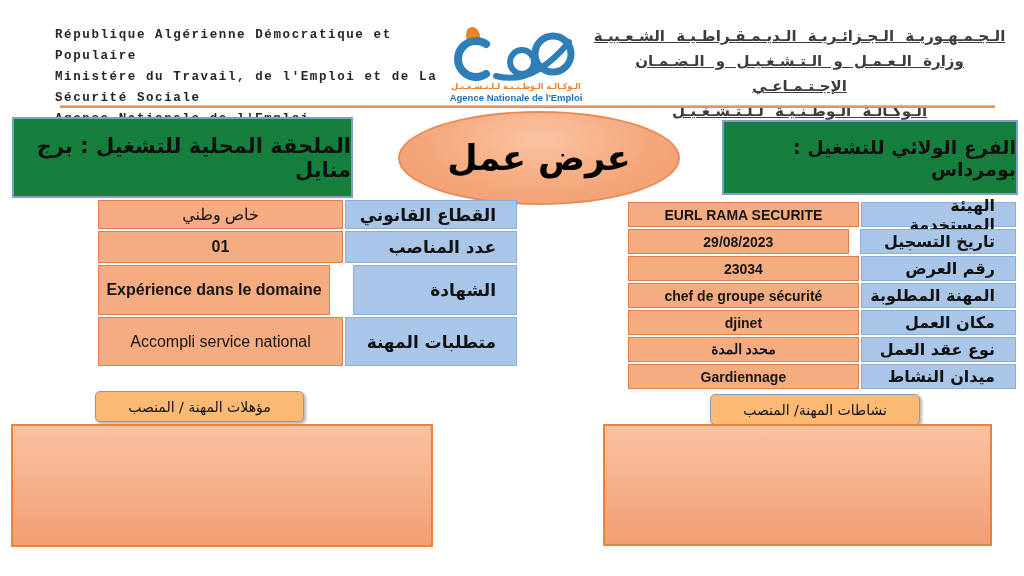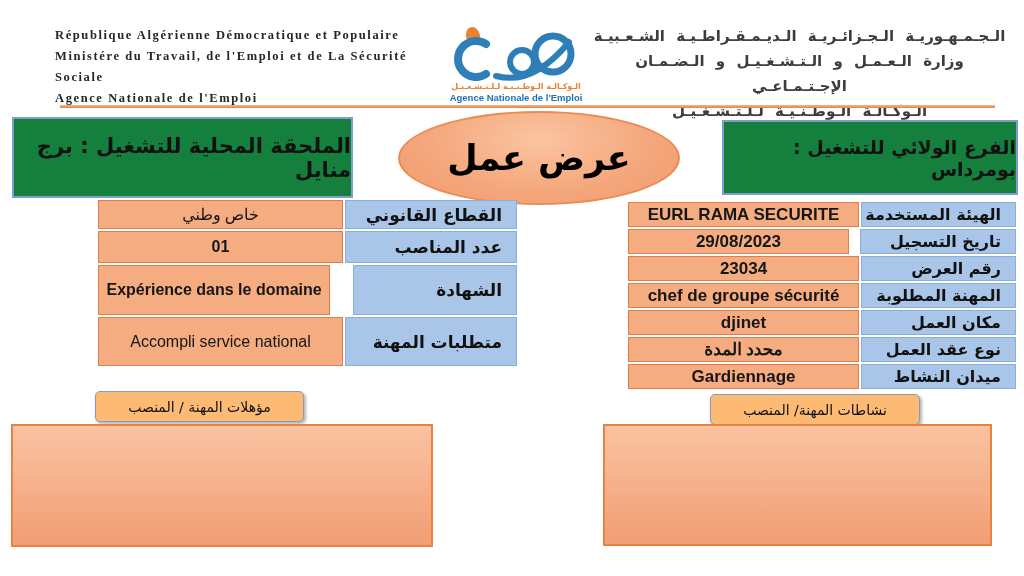--- a/index.html
+++ b/index.html
@@ -2,25 +2,25 @@
 <html><head>
 <meta charset="utf-8">
 <style>
   html,body{margin:0;padding:0;}
   body{width:1024px;height:576px;overflow:hidden;background:#ffffff;
        font-family:"DejaVu Sans",sans-serif;position:relative;}
   .abs{position:absolute;}
 
   
   .hdr-fr{left:55px;top:25px;width:390px;
-    font-family:Liberation Serif, serif;font-weight:bold;
+    font-family:Liberation Mono, monospace;font-weight:bold;
     font-size:12.5px;letter-spacing:1.6px;line-height:21px;color:#262626;}
   .hdr-ar{right:12px;top:24px;width:425px;direction:rtl;text-align:justify;
     font-weight:bold;font-size:15px;line-height:25px;color:#3d3d3d;word-spacing:6px;}
-  .hdr-ar div{text-align:center;}
+  .hdr-ar div{text-align:center;text-decoration:underline;}
   .logo{left:440px;top:20px;width:152px;text-align:center;}
   .logo svg{display:block;margin:0 auto;}
   .logo-ar{font-size:8px;color:#E8842E;font-weight:bold;direction:rtl;line-height:10px;}
   .logo-fr{font-size:9.5px;color:#1F6FB5;font-weight:bold;font-family:"Liberation Sans",sans-serif;line-height:12px;}
   .divider{left:60px;top:105px;width:935px;height:3px;
     background:linear-gradient(180deg,#F6B88D 0%,#E87F3C 100%);}
 
   
   .bluebox{background:#15803d;border:2px solid #7E9FC9;color:#111;
     display:flex;align-items:center;justify-content:center;
@@ -28,35 +28,35 @@
   .annex{left:12px;top:117px;width:337px;height:77px;font-size:21px;}
   .branch{left:722px;top:120px;width:292px;height:71px;font-size:19px;}
   .ellipse{left:398px;top:111px;width:278px;height:90px;border-radius:50%;
     background:radial-gradient(ellipse at 50% 30%,#FAC4A2 0%,#F5A87D 55%,#EF9A6B 100%);
     border:2px solid #E98C55;display:flex;align-items:center;justify-content:center;
     font-size:35px;font-weight:bold;color:#000;direction:rtl;}
 
   
   .trow{display:flex;margin-bottom:2px;}
   .lbl{background:#A9C6E8;border:1px solid #88AED9;color:#111;font-weight:bold;
-    direction:rtl;display:flex;align-items:center;padding-right:14px;box-sizing:border-box;}
+    direction:rtl;display:flex;align-items:center;padding-right:20px;box-sizing:border-box;}
   .val{background:#F5AC80;border:1px solid #DF7E4B;color:#161616;
     display:flex;align-items:center;justify-content:center;box-sizing:border-box;
     font-family:"Liberation Sans","DejaVu Sans",sans-serif;}
   .bold{font-weight:bold;}
   .ar{font-family:Liberation Serif, serif;direction:rtl;}
 
   .table-left{left:98px;top:200px;width:419px;}
   .table-left .val{width:245px;font-size:16px;}
   .table-left .lbl{width:172px;font-size:17px;margin-left:2px;}
   .h29{height:29px;} .h32{height:32px;} .h50{height:50px;gap:21px;} .h49{height:49px;}
 
   .table-right{left:628px;top:202px;width:388px;}
   .table-right .trow{height:25px;}
-  .table-right .val{width:246px;font-size:17px;}
+  .table-right .val{width:246px;font-size:14px;}
   .table-right .val.short{width:234px;}
   .table-right .lbl{width:164px;font-size:16px;margin-left:2px;}
   .notch{width:10px;background:#ffffff;}
 
   
   .minilabel{background:#fdba74;border:1px solid #8A9BB8;border-radius:5px;
     box-shadow:1.5px 2px 3px rgba(90,90,90,.45);
     display:flex;align-items:center;justify-content:center;
     direction:rtl;font-size:14px;color:#111;}
   .qual-label{left:95px;top:391px;width:207px;height:29px;}

